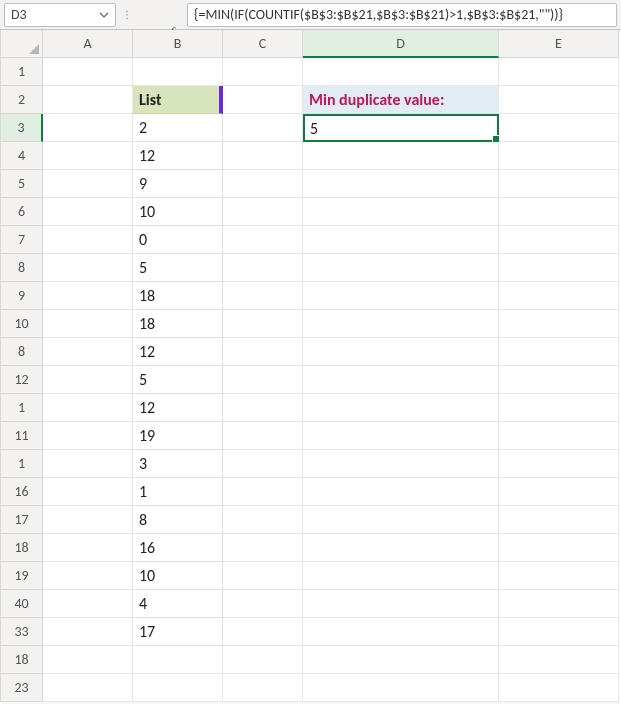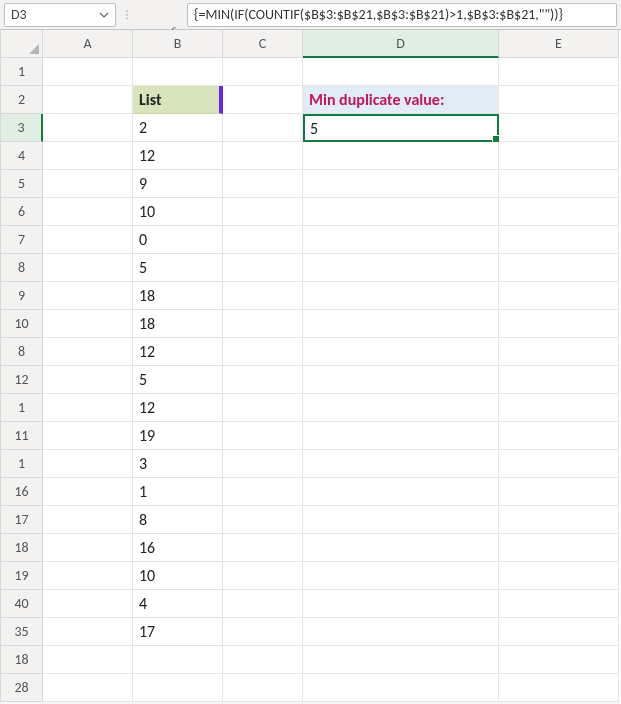--- a/index.html
+++ b/index.html
@@ -300,31 +300,31 @@
     <div class="cell listval">10</div>
     <div class="cell"></div>
     <div class="cell"></div>
     <div class="cell"></div>
     <div class="rowhdr">40</div>
     <div class="cell"></div>
     <div class="cell listval">4</div>
     <div class="cell"></div>
     <div class="cell"></div>
     <div class="cell"></div>
-    <div class="rowhdr">35</div>
+    <div class="rowhdr">33</div>
     <div class="cell"></div>
     <div class="cell listval">17</div>
     <div class="cell"></div>
     <div class="cell"></div>
     <div class="cell"></div>
     <div class="rowhdr">18</div>
     <div class="cell"></div>
     <div class="cell"></div>
     <div class="cell"></div>
     <div class="cell"></div>
     <div class="cell"></div>
-    <div class="rowhdr">28</div>
+    <div class="rowhdr">23</div>
     <div class="cell"></div>
     <div class="cell"></div>
     <div class="cell"></div>
     <div class="cell"></div>
     <div class="cell"></div>
   </div>
 
 </body></html>

